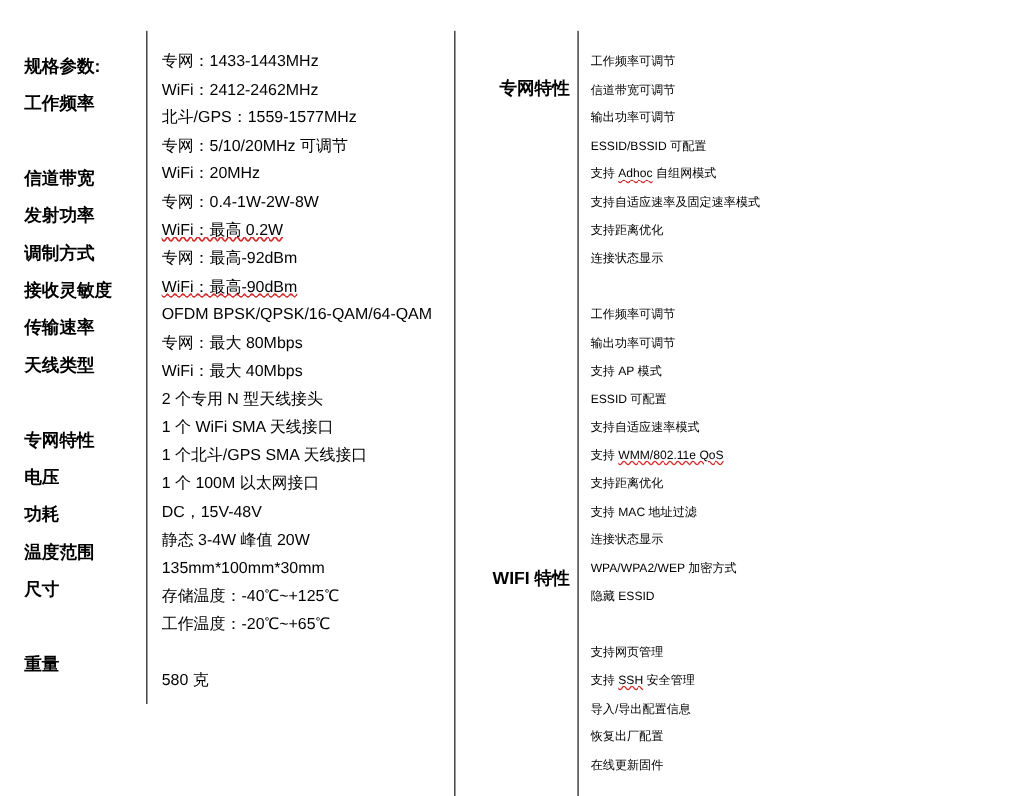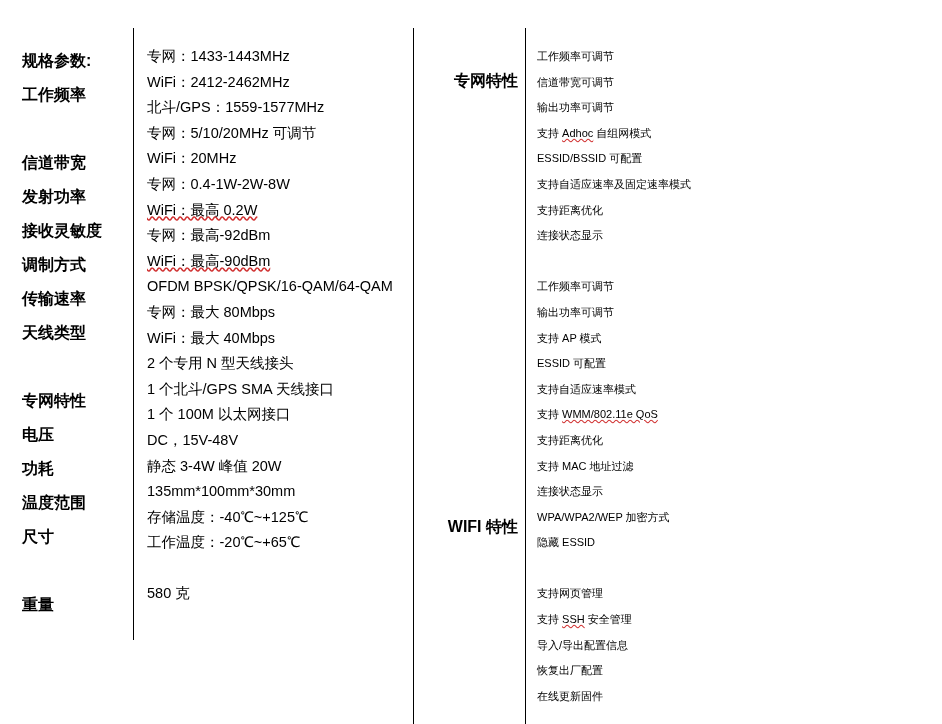--- a/index.html
+++ b/index.html
@@ -106,22 +106,22 @@
   <div class="vrule vrule-1"></div>
   <div class="vrule vrule-2"></div>
   <div class="vrule vrule-3"></div>
 
   <div class="col col-labels">
     <div class="row">规格参数:</div>
     <div class="row">工作频率</div>
     <div class="row"></div>
     <div class="row">信道带宽</div>
     <div class="row">发射功率</div>
+    <div class="row">调制方式</div>
     <div class="row">接收灵敏度</div>
-    <div class="row">调制方式</div>
     <div class="row">传输速率</div>
     <div class="row">天线类型</div>
     <div class="row spacer"></div>
     <div class="row">专网特性</div>
     <div class="row">电压</div>
     <div class="row">功耗</div>
     <div class="row">温度范围</div>
     <div class="row">尺寸</div>
     <div class="row spacer"></div>
     <div class="row">重量</div>
@@ -134,20 +134,21 @@
     <div class="row">专网：5/10/20MHz 可调节</div>
     <div class="row">WiFi：20MHz</div>
     <div class="row">专网：0.4-1W-2W-8W</div>
     <div class="row"><span class="spell">WiFi：最高 0.2W</span></div>
     <div class="row">专网：最高-92dBm</div>
     <div class="row"><span class="spell">WiFi：最高-90dBm</span></div>
     <div class="row">OFDM BPSK/QPSK/16-QAM/64-QAM</div>
     <div class="row">专网：最大 80Mbps</div>
     <div class="row">WiFi：最大 40Mbps</div>
     <div class="row">2 个专用 N 型天线接头</div>
+    <div class="row">1 个 WiFi SMA 天线接口</div>
     <div class="row">1 个北斗/GPS SMA 天线接口</div>
     <div class="row">1 个 100M 以太网接口</div>
     <div class="row">DC，15V-48V</div>
     <div class="row">静态 3-4W 峰值 20W</div>
     <div class="row">135mm*100mm*30mm</div>
     <div class="row">存储温度：-40℃~+125℃</div>
     <div class="row">工作温度：-20℃~+65℃</div>
     <div class="row"></div>
     <div class="row">580 克</div>
   </div>
@@ -175,22 +176,22 @@
     <div class="row"></div>
     <div class="row"></div>
     <div class="row"><span class="spell">北斗 gps</span></div>
     <div class="row">管理特性</div>
   </div>
 
   <div class="col col-features">
     <div class="row">工作频率可调节</div>
     <div class="row">信道带宽可调节</div>
     <div class="row">输出功率可调节</div>
+    <div class="row">ESSID/BSSID 可配置</div>
     <div class="row"><span>支持 </span><span class="spell">Adhoc</span><span> 自组网模式</span></div>
-    <div class="row">ESSID/BSSID 可配置</div>
     <div class="row">支持自适应速率及固定速率模式</div>
     <div class="row">支持距离优化</div>
     <div class="row">连接状态显示</div>
     <div class="row"></div>
     <div class="row">工作频率可调节</div>
     <div class="row">输出功率可调节</div>
     <div class="row">支持 AP 模式</div>
     <div class="row">ESSID 可配置</div>
     <div class="row">支持自适应速率模式</div>
     <div class="row"><span>支持 </span><span class="spell">WMM/802.11e QoS</span></div>

